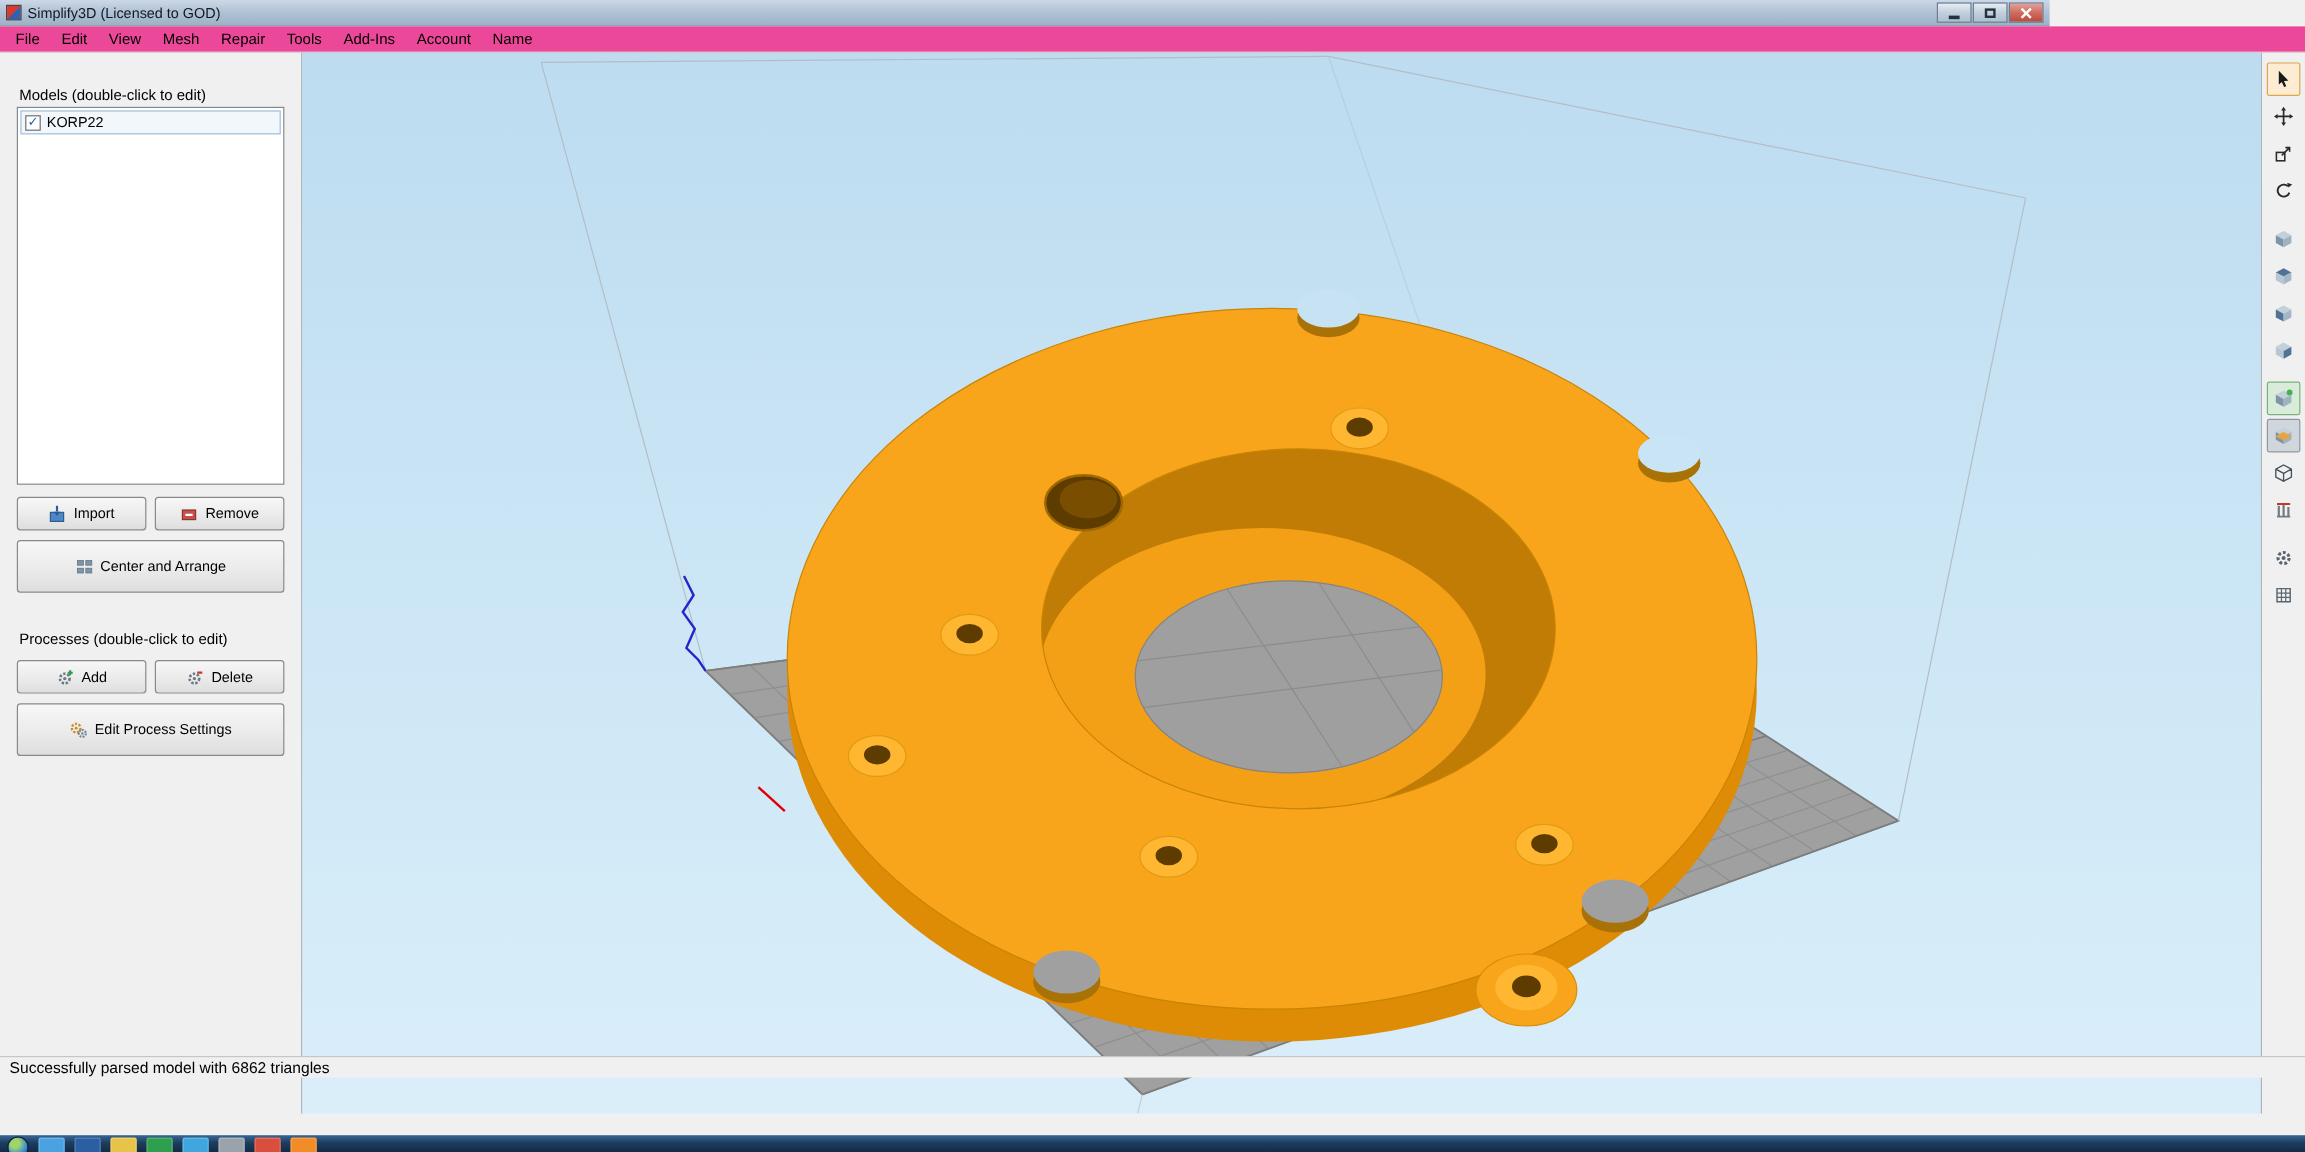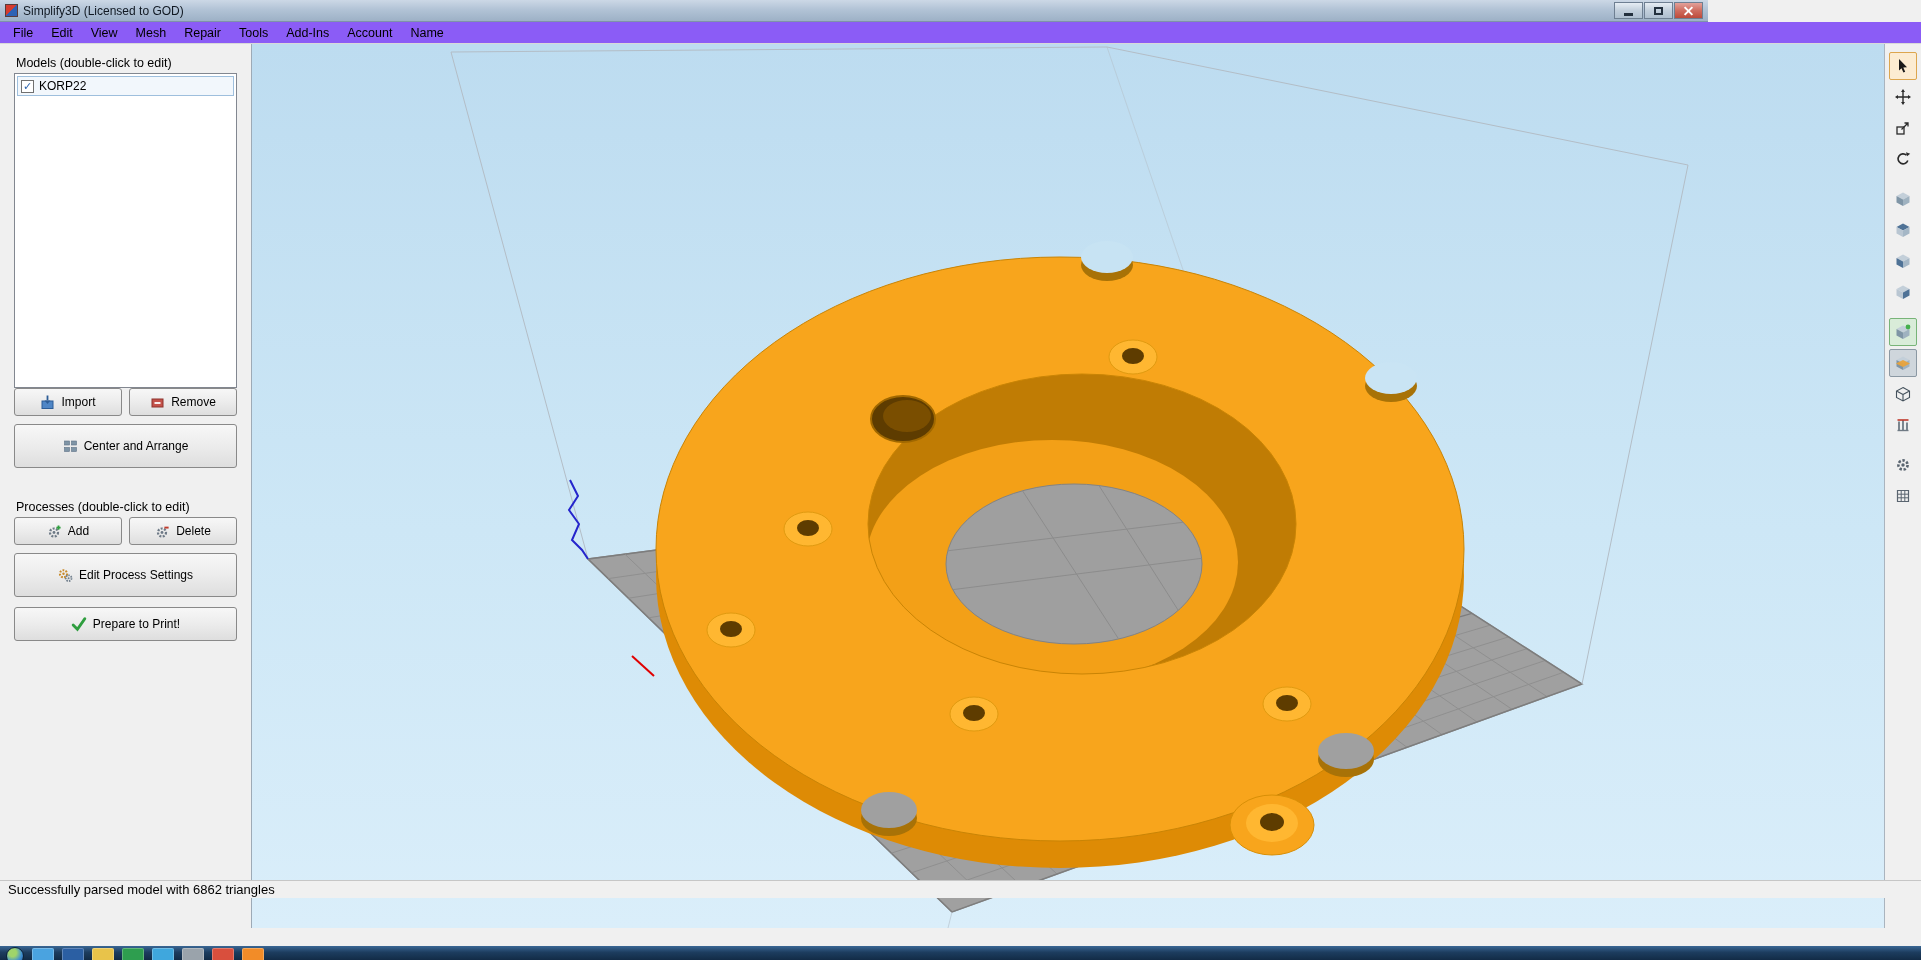--- a/index.html
+++ b/index.html
@@ -34,52 +34,52 @@
   .glyph-x { position:relative; width:11px; height:11px; }
   .glyph-x::before,.glyph-x::after {
     content:""; position:absolute; left:0; top:4.5px; width:11px; height:2px; background:#fff;
   }
   .glyph-x::before { transform:rotate(45deg); }
   .glyph-x::after  { transform:rotate(-45deg); }
 
   
   .menubar {
     position:absolute; left:0; top:22px; width:1921px; height:22px;
-    background:#8b5cf6; border-bottom:1px solid #d9d9d9;
+    background:#ec4899; border-bottom:1px solid #d9d9d9;
     display:flex; align-items:center; padding-left:4px;
   }
   .menu-item { padding:3px 9px; font-size:12.5px; }
 
   
   .left-panel {
     position:absolute; left:0; top:44px; width:252px; height:884px;
     background:#f0f0f0; border-right:1px solid #9daab6; padding:12px 14px 0 14px;
   }
-  .panel-label { font-size:12.5px; margin:0 0 3px 2px; height:14px; }
+  .panel-label { font-size:12.5px; margin:16px 0 3px 2px; height:14px; }
   .listbox {
     background:#fff; border:1px solid #828790; height:315px; padding:2px; overflow:hidden;
   }
   .model-row {
     height:20px; display:flex; align-items:center; gap:5px; padding:0 3px;
     background:#f2f7fc; border:1px solid #9ebfdd;
   }
   .checkbox {
     width:13px; height:13px; background:#fff; border:1px solid #707070;
     display:flex; align-items:center; justify-content:center;
     font-size:11px; font-weight:bold; color:#2a62ad; line-height:1;
   }
   .model-name { font-size:12px; }
 
   .btn {
     background:linear-gradient(#f7f7f7,#ececec 50%,#dedede);
     border:1px solid #898989; border-radius:3px; color:#000;
     font-family:inherit; font-size:12px;
     display:flex; align-items:center; justify-content:center; gap:6px;
   }
-  .btn-row { display:flex; gap:7px; }
+  .btn-row { display:flex; gap:7px; margin-top:10px; }
   .btn-row .btn { flex:1; height:28px; }
   .btn-wide { width:100%; height:44px; margin-top:8px; }
   .btn-prepare { width:100%; height:34px; margin-top:10px; }
 
   .processes-label { margin-top:32px; }
   .process-box { background:#fff; border:1px solid #828790; height:270px; margin-top:6px; overflow:hidden; }
   .process-header {
     display:grid; grid-template-columns:92px 1fr; height:20px;
     background:#fcfcfc; border-bottom:1px solid #d4d4d4; align-items:center;
   }
@@ -237,26 +237,20 @@
   <button class="btn btn-wide">
     <svg width="15" height="15" viewBox="0 0 15 15">
       <circle cx="5.5" cy="5.8" r="3.6" fill="none" stroke="#c98a2a" stroke-width="2" stroke-dasharray="1.8 1.3"></circle>
       <circle cx="5.5" cy="5.8" r="1.2" fill="#c98a2a"></circle>
       <circle cx="10.6" cy="10.2" r="2.9" fill="none" stroke="#72808e" stroke-width="1.8" stroke-dasharray="1.5 1.1"></circle>
       <circle cx="10.6" cy="10.2" r="1" fill="#72808e"></circle>
     </svg>
     <span>Edit Process Settings</span>
   </button>
 
-  <button class="btn btn-prepare">
-    <svg width="16" height="16" viewBox="0 0 15 15">
-      <path d="M2 8.5 L6 12.5 L13 2.5" fill="none" stroke="#2f9e3f" stroke-width="2.6" stroke-linecap="round"></path>
-    </svg>
-    <span>Prepare to Print!</span>
-  </button>
 </div>
 
 <div class="viewport">
   <svg class="scene" viewBox="0 0 1632 884" preserveAspectRatio="none">
 
     <g>
       <polygon points="336,515 1000,428 1330,640 700,868" fill="#a0a0a0" stroke="#8b8b8b" stroke-width="1.5"></polygon>
       <g id="plate-grid">
           <line x1="336" y1="515" x2="700" y2="868" stroke="#7d7d7d" stroke-width="1.3"></line>
           <line x1="336" y1="515" x2="1000" y2="428" stroke="#7d7d7d" stroke-width="1.3"></line>

